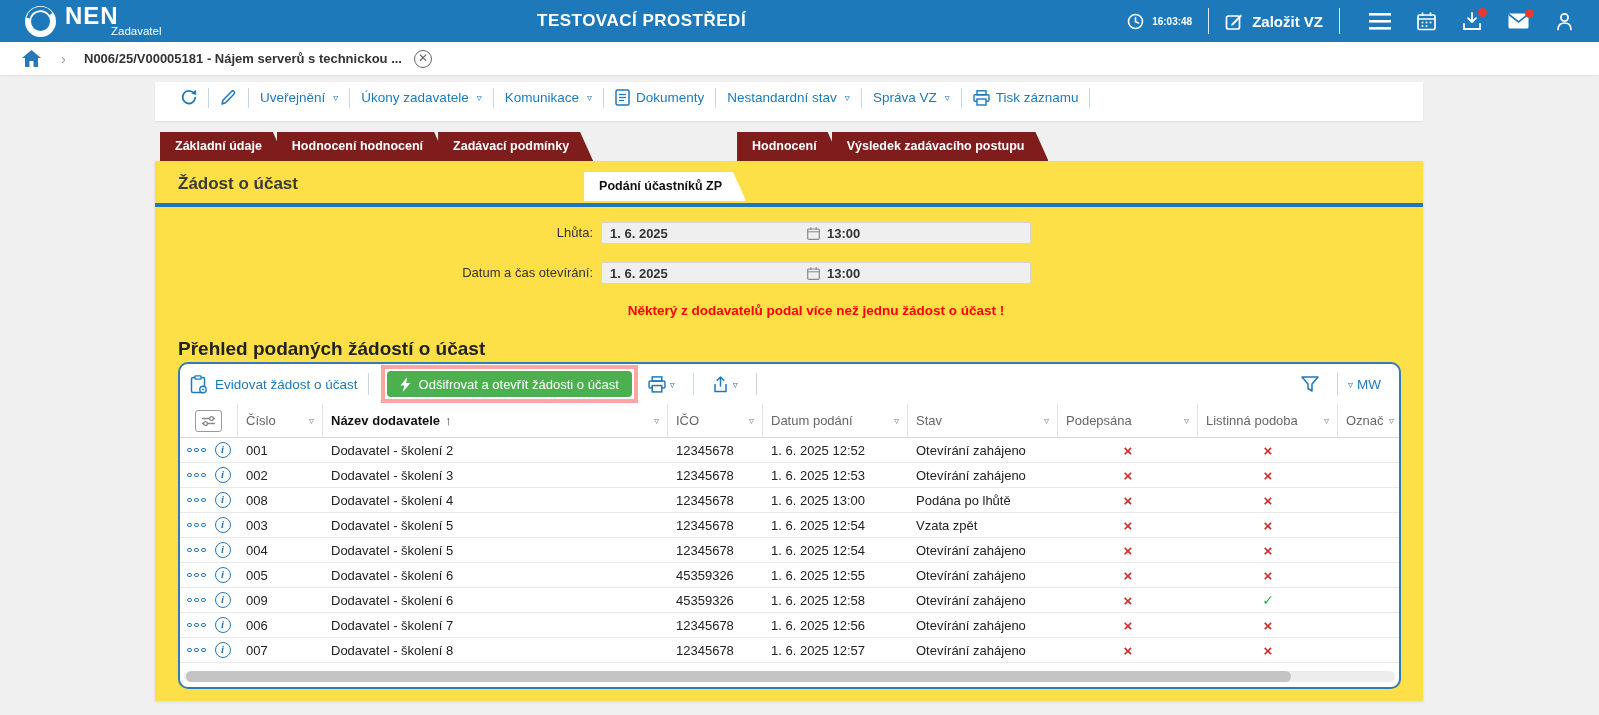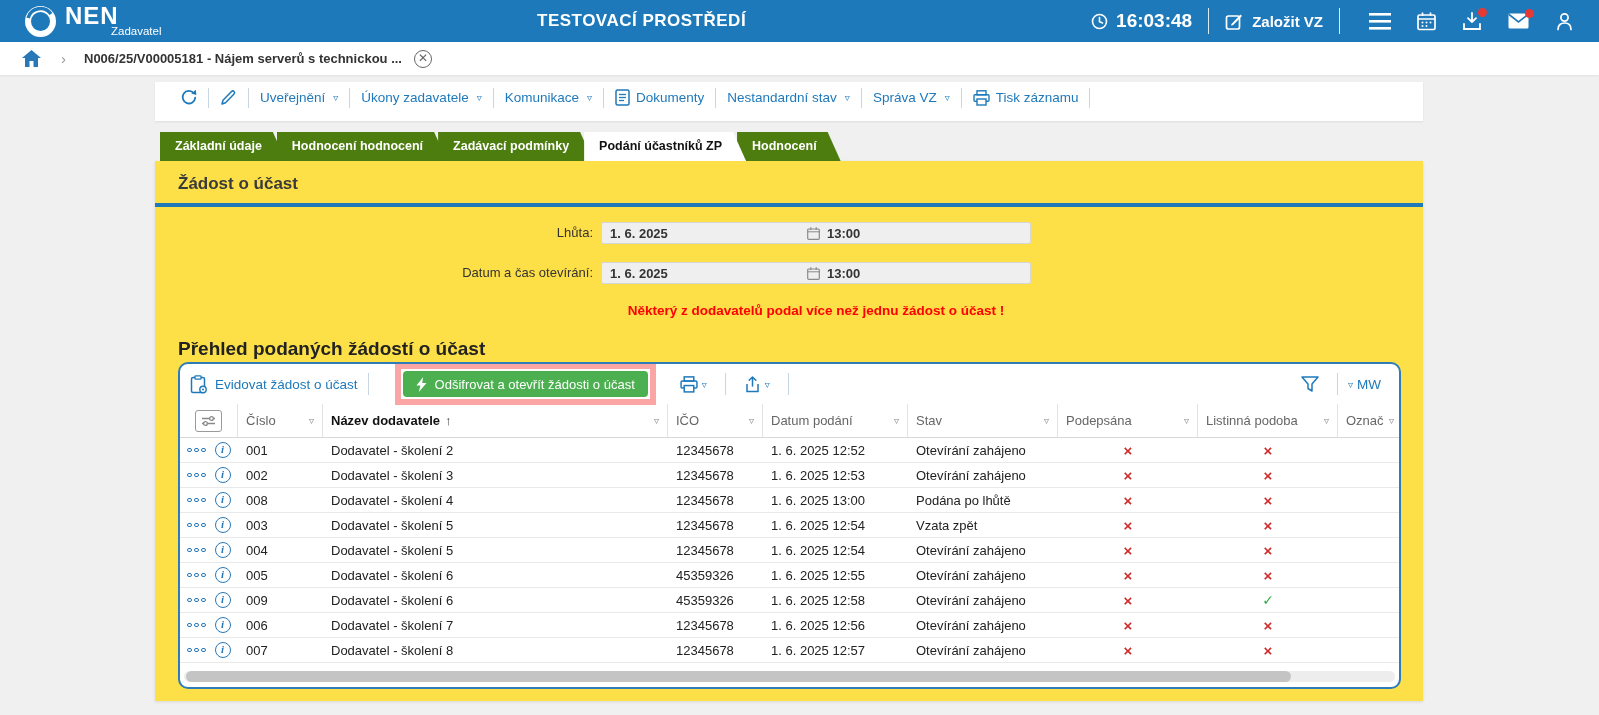--- a/index.html
+++ b/index.html
@@ -24,21 +24,21 @@
   .brand-sub  { font-size:11.5px; display:block; margin-left:46px; margin-top:-2px; }
   .env-title {
     position:absolute; left:537px; top:11px;
     font-size:17px; font-weight:bold; letter-spacing:.5px;
   }
   .topbar-right {
     position:absolute; right:12px; top:0; height:42px;
     display:flex; align-items:center;
   }
   .tb-group { display:flex; align-items:center; gap:8px; cursor:pointer; }
-  .tb-time  { font-size:19px; font-weight:bold; }
+  .tb-time  { font-size:10px; font-weight:bold; }
   .tb-create{ font-size:15px; font-weight:bold; }
   .white-sep { width:1px; height:26px; background:rgba(255,255,255,.85); margin:0 16px; }
   .ico-btn { position:relative; margin:0 13px; cursor:pointer; }
   .red-dot {
     position:absolute; top:-4px; right:-5px; width:9px; height:9px;
     border-radius:50%; background:#e53935;
   }
 
   
   .crumbbar {
@@ -66,21 +66,21 @@
     display:flex; align-items:center; gap:6px;
     font-size:13.5px; margin:0 11px; white-space:nowrap; cursor:pointer;
   }
   .tb-caret { font-size:10px; margin-left:2px; color:#1e79bb; }
   .tb-sep { width:1px; height:20px; background:#c7d6e2; }
 
   
   .tabs { position:absolute; left:160px; top:132px; height:29px; display:flex; }
   .tab {
     height:29px; line-height:29px; padding:0 24px 0 15px;
-    background:#4d7c0f; color:#fff; font-size:12.5px; font-weight:bold;
+    background:#7f1d1d; color:#fff; font-size:12.5px; font-weight:bold;
     clip-path:polygon(0 0, calc(100% - 13px) 0, 100% 100%, 0 100%);
     margin-right:-9px; position:relative; cursor:pointer; white-space:nowrap;
   }
   .tab.active { background:#fff; color:#111; }
 
   
   .panel {
     position:absolute; left:155px; top:161px; width:1268px; height:540px;
     background:#fde047; box-shadow:0 1px 3px rgba(0,0,0,.1);
   }
@@ -109,21 +109,21 @@
   .overview-title { position:absolute; left:23px; top:177px; font-size:19px; font-weight:bold; color:#222; }
 
   
   .table-card {
     position:absolute; left:23px; top:201px; width:1223px; height:327px;
     background:#fff; border:2px solid #2e7cb8; border-radius:10px; overflow:hidden;
   }
   .actions { height:40px; display:flex; align-items:center; padding:0 10px; }
   .link-btn { display:flex; align-items:center; gap:7px; color:#1e79bb; font-size:13.5px; cursor:pointer; white-space:nowrap; }
   .a-sep { width:1px; height:22px; background:#c7d6e2; margin:0 10px; }
-  .decrypt-wrap { border:6px solid #fca5a5; padding:2px; margin:0 16px; }
+  .decrypt-wrap { border:4px solid #fca5a5; padding:2px; margin:0 2px; }
   .decrypt-btn {
     background:#4caf50; color:#fff; border:none; border-radius:4px; height:26px;
     display:flex; align-items:center; gap:8px; padding:0 13px;
     font-size:13px; font-family:inherit; cursor:pointer; white-space:nowrap;
   }
   .a-ico { display:flex; align-items:center; gap:4px; color:#1e79bb; margin:0 8px; cursor:pointer; }
   .a-caret { font-size:10px; }
   .a-spacer { flex:1; }
   .mw-label { color:#1e79bb; font-size:13.5px; margin:0 8px 0 4px; cursor:pointer; }
 
@@ -311,22 +311,23 @@
     </svg>
     <span>Tisk záznamu</span>
   </span>
   <span class="tb-sep"></span>
 </div>
 
 <nav class="tabs">
     <div class="tab" style="z-index: 10;">Základní údaje</div>
     <div class="tab" style="z-index: 9;">Hodnocení hodnocení</div>
     <div class="tab" style="z-index: 8;">Zadávací podmínky</div>
-    <div class="tab active" style="z-index: 20;">Podání účastníků ZP</div>
+    <div class="tab active" style="z-index: 20; margin-top: 40px;">Podání účastníků ZP</div>
     <div class="tab" style="z-index: 6;">Hodnocení</div>
+    <div class="tab" style="z-index: 5;">Výsledek zadávacího postupu</div>
   </nav>
 
 <main class="panel">
   <h1 class="section-title">Žádost o účast</h1>
   <div class="title-underline"></div>
 
   <div class="form-row r1">
     <span class="f-label">Lhůta:</span>
     <div class="f-field">
       <span class="f-date">1. 6. 2025</span>

